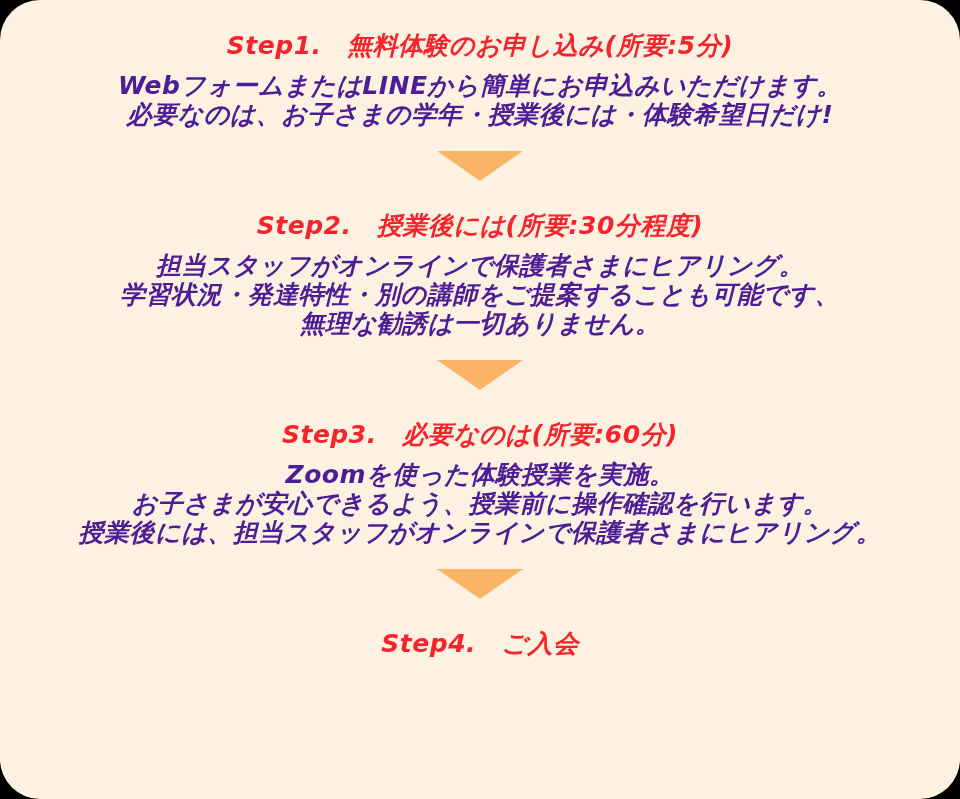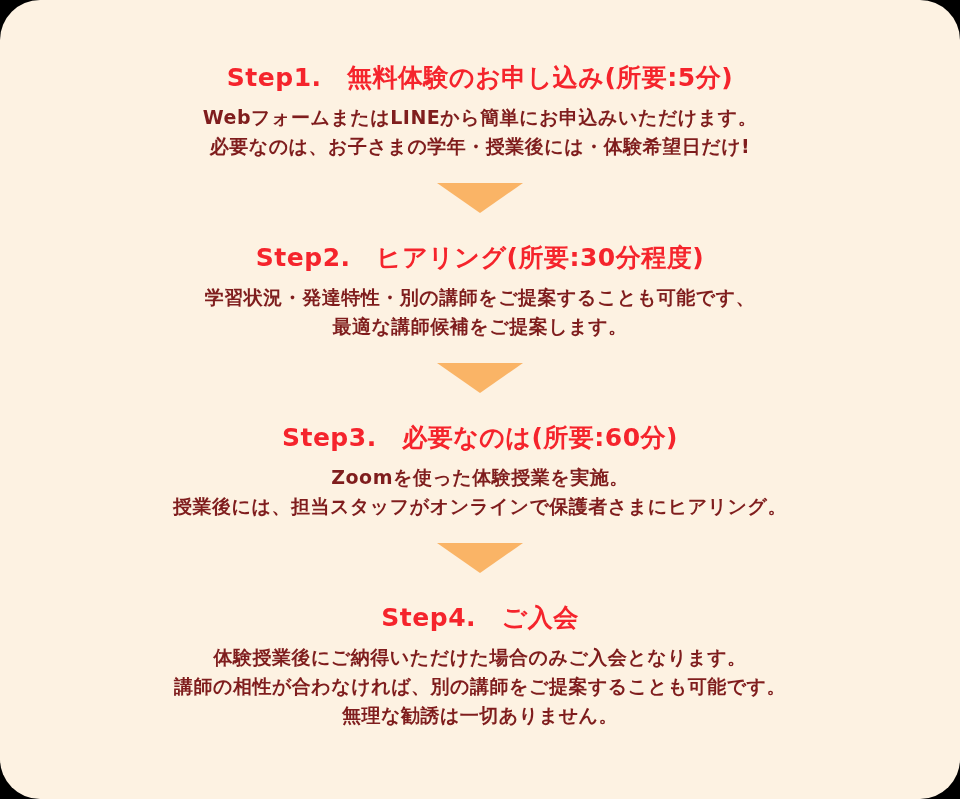--- a/index.html
+++ b/index.html
@@ -9,37 +9,38 @@
     width: 960px;
     height: 799px;
     overflow: hidden;
   }
   .card {
     box-sizing: border-box;
     width: 960px;
     height: 799px;
     background: #fdf2e2;
     border-radius: 40px;
-    padding-top: 63px;
+    padding-top: 31px;
     text-align: center;
     font-family: "DejaVu Sans", sans-serif;
     overflow: hidden;
+    font-style: italic;
   }
   .step-title {
     margin: 0 0 10px 0;
     color: #f5242c;
     font-size: 25px;
     font-weight: 700;
     line-height: 30px;
     letter-spacing: 0.5px;
   }
   .step-body {
     margin: 6px;
-    color: #7f1d1d;
-    font-size: 19px;
+    color: #4c1d95;
+    font-size: 25px;
     font-weight: 700;
     line-height: 29px;
     letter-spacing: 0.5px;
   }
   .step-line {
     margin: 0;
   }
   .arrow-down {
     width: 0;
     height: 0;
@@ -58,41 +59,38 @@
     <h2 class="step-title">Step1.　無料体験のお申し込み(所要:5分)</h2>
     <div class="step-body">
       <p class="step-line">WebフォームまたはLINEから簡単にお申込みいただけます。</p>
       <p class="step-line">必要なのは、お子さまの学年・授業後には・体験希望日だけ!</p>
     </div>
   </section>
 
   <div class="arrow-down"></div>
 
   <section class="step">
-    <h2 class="step-title">Step2.　ヒアリング(所要:30分程度)</h2>
+    <h2 class="step-title">Step2.　授業後には(所要:30分程度)</h2>
     <div class="step-body">
+      <p class="step-line">担当スタッフがオンラインで保護者さまにヒアリング。</p>
       <p class="step-line">学習状況・発達特性・別の講師をご提案することも可能です、</p>
-      <p class="step-line">最適な講師候補をご提案します。</p>
+      <p class="step-line">無理な勧誘は一切ありません。</p>
     </div>
   </section>
 
   <div class="arrow-down"></div>
 
   <section class="step">
     <h2 class="step-title">Step3.　必要なのは(所要:60分)</h2>
     <div class="step-body">
       <p class="step-line">Zoomを使った体験授業を実施。</p>
+      <p class="step-line">お子さまが安心できるよう、授業前に操作確認を行います。</p>
       <p class="step-line">授業後には、担当スタッフがオンラインで保護者さまにヒアリング。</p>
     </div>
   </section>
 
   <div class="arrow-down"></div>
 
   <section class="step">
     <h2 class="step-title">Step4.　ご入会</h2>
-    <div class="step-body">
-      <p class="step-line">体験授業後にご納得いただけた場合のみご入会となります。</p>
-      <p class="step-line">講師の相性が合わなければ、別の講師をご提案することも可能です。</p>
-      <p class="step-line">無理な勧誘は一切ありません。</p>
-    </div>
   </section>
 
 </div>
 
 </body></html>

